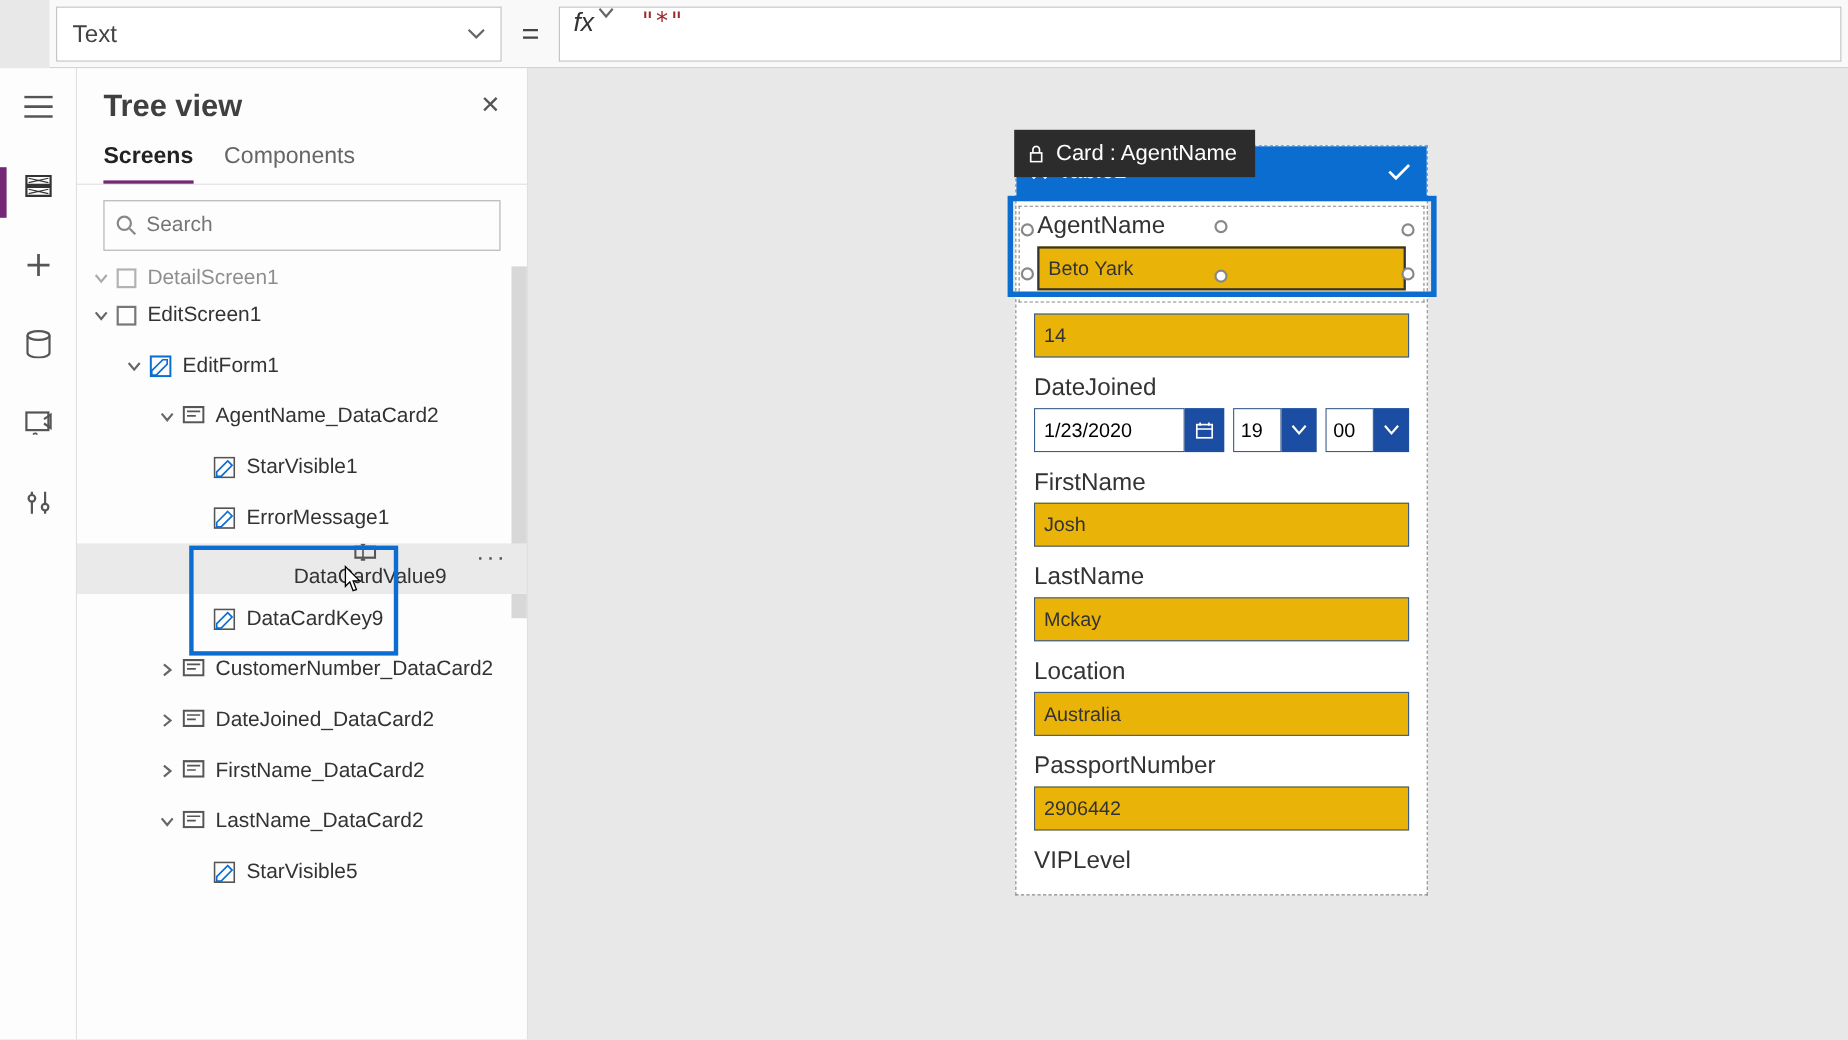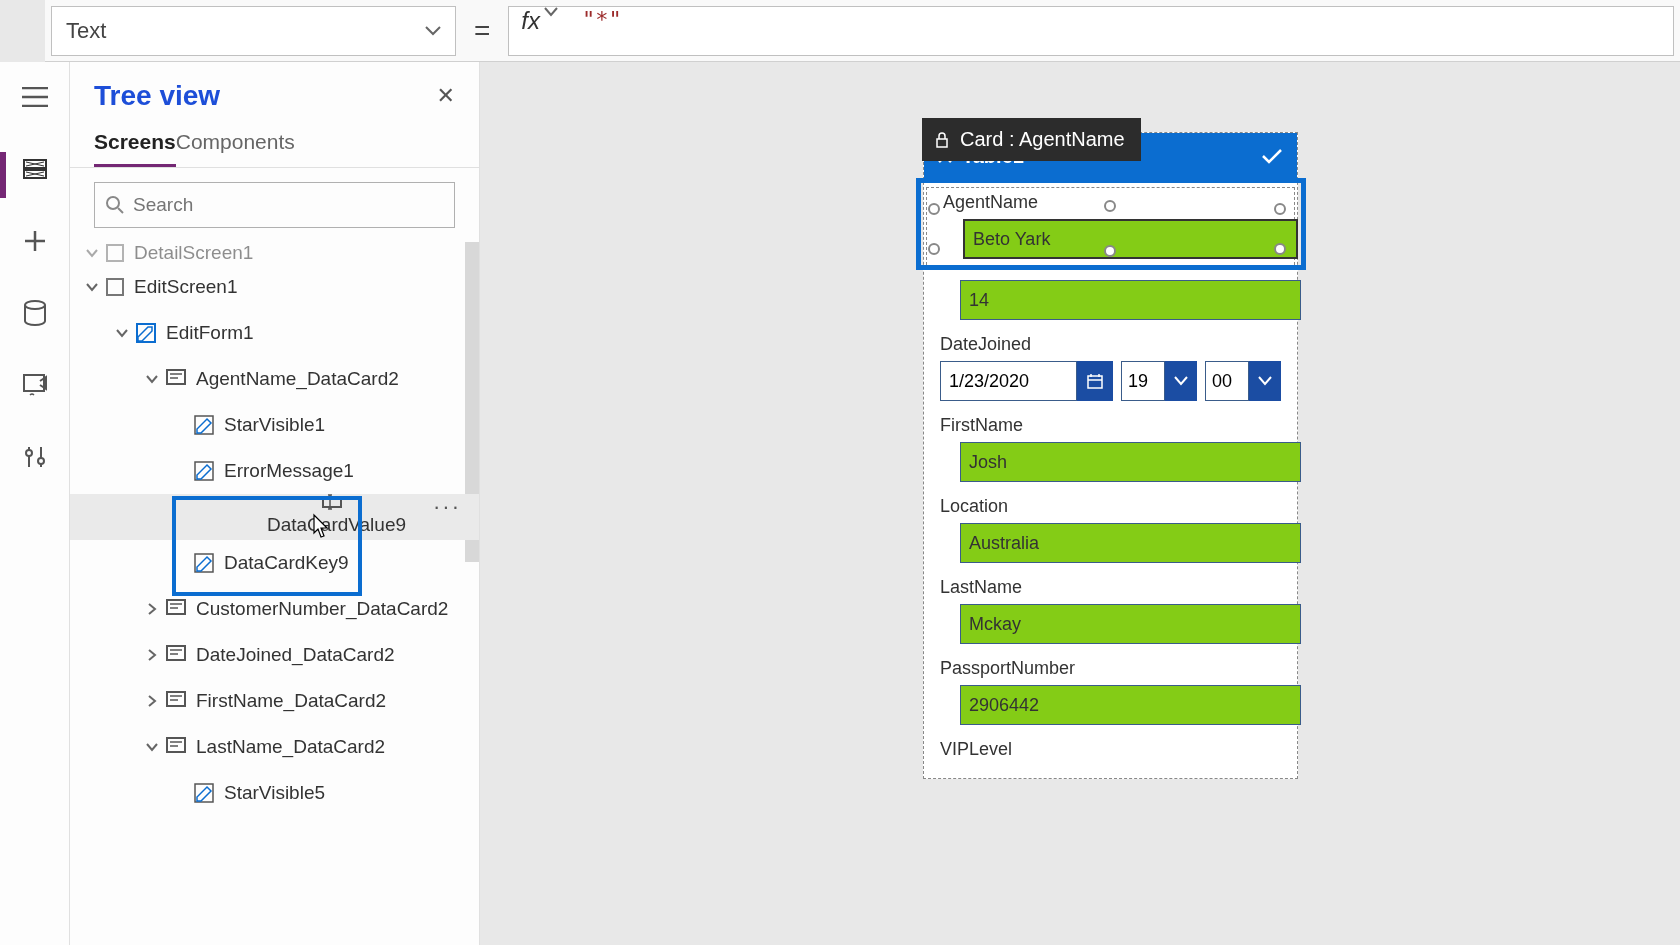--- a/index.html
+++ b/index.html
@@ -16,23 +16,23 @@
 .fx-text { font-family: "Consolas", monospace; font-size: 22px; color: #9c2b2b; }
 
 
 .left-rail { position: absolute; top: 62px; left: 0; width: 70px; background: #fdfdfd; border-right: 1px solid #e0e0e0; height: 883px; display: flex; flex-direction: column; align-items: center; padding-top: 20px; gap: 42px; }
 .left-rail .ico { width: 30px; height: 30px; display: flex; align-items: center; justify-content: center; color: #555; }
 .rail-active { position: absolute; left: 0; top: 90px; width: 6px; height: 46px; background: #742774; }
 
 
 .tree-panel { position: absolute; top: 62px; left: 70px; width: 410px; background: #fdfdfd; height: 883px; border-right: 1px solid #e0e0e0; }
 .tree-header { display: flex; justify-content: space-between; align-items: center; padding: 18px 24px 4px; }
-.tree-title { font-size: 28px; font-weight: 600; color: #1d4ed8; }
+.tree-title { font-size: 28px; font-weight: 600; color: #404040; }
 .close-x { font-size: 22px; color: #555; cursor: pointer; }
-.tabs { display: flex; padding: 14px 24px 0; border-bottom: 1px solid #e0e0e0; }
+.tabs { display: flex; gap: 28px; padding: 14px 24px 0; border-bottom: 1px solid #e0e0e0; }
 .tab { font-size: 21px; color: #666; padding-bottom: 10px; cursor: pointer; }
 .tab.active { color: #222; font-weight: 600; border-bottom: 3px solid #742774; }
 .search-wrap { padding: 14px 24px; }
 .search-box { display: flex; align-items: center; border: 1px solid #b0b0b0; height: 46px; padding: 0 10px; gap: 8px; }
 .search-box input { border: none; outline: none; font-size: 19px; flex: 1; color: #666; background: transparent; }
 
 .tree-list { position: relative; height: 640px; overflow: hidden; }
 .tree-row { display: flex; align-items: center; height: 46px; font-size: 19px; color: #333; cursor: pointer; position: relative; white-space: nowrap; }
 .tree-row.hover { background: #eaeaea; }
 .caret { width: 16px; height: 16px; display: inline-flex; align-items: center; justify-content: center; margin-right: 6px; }
@@ -43,22 +43,22 @@
 
 .highlight-box { position: absolute; border: 4px solid #0b6dd0; pointer-events: none; }
 .card-tag { position: absolute; left: 922px; top: 118px; background: #2c2c2c; color: #fff; font-size: 20px; padding: 10px 16px 10px 12px; display: flex; align-items: center; gap: 10px; z-index: 20; }
 .card-tag svg { width: 16px; height: 16px; }
 
 .form-card { position: absolute; left: 923px; top: 132px; width: 375px; background: #fff; border: 1px dashed #888; }
 .form-header { background: #0b6dd0; height: 46px; display: flex; align-items: center; color: #fff; padding: 0 14px; font-size: 20px; font-weight: 600; justify-content: space-between; }
 .form-header .title-wrap { display: flex; align-items: center; gap: 10px; }
 .form-body { padding: 6px 0 12px; position: relative; }
 .field-block { padding: 4px 16px 10px; }
-.field-label { font-size: 18px; color: #333; margin-bottom: 6px; }
-.field-input { width: 100%; height: 40px; border: 1px solid #3a5c8a; padding: 0 8px; font-size: 18px; color: #333; background: #84cc16; margin-left: 20px; }
+.field-label { font-size: 22px; color: #333; margin-bottom: 6px; }
+.field-input { width: 100%; height: 40px; border: 1px solid #3a5c8a; padding: 0 8px; font-size: 18px; color: #333; background: #eab308; }
 .date-row { display: flex; gap: 8px; }
 .date-main { display: flex; flex: 1; }
 .date-text { flex: 1; border: 1px solid #3a5c8a; padding: 0 8px; height: 40px; display: flex; align-items: center; font-size: 18px; }
 .date-btn { width: 36px; height: 40px; background: #1b4da3; display: flex; align-items: center; justify-content: center; }
 .time-select { display: flex; border-radius: 15px; }
 .time-val { border: 1px solid #3a5c8a; height: 40px; width: 44px; display: flex; align-items: center; padding-left: 6px; font-size: 18px; }
 .time-btn { width: 32px; height: 40px; background: #1b4da3; display: flex; align-items: center; justify-content: center; }
 
 .selected-field-outline { position: absolute; left: 916px; top: 178px; width: 390px; height: 92px; border: 5px solid #0b6dd0; z-index: 15; pointer-events: none; }
 .selected-handles-top,.selected-handles-mid,.selected-handles-bot { position: absolute; width: 12px; height: 12px; border: 2px solid #888; background: #fff; border-radius: 50%; }
@@ -370,26 +370,26 @@
               </svg>
             </div>
         </div>
       </div>
     </div>
     <div class="field-block">
       <div class="field-label">FirstName</div>
       <input class="field-input" value="Josh" style="">
     </div>
     <div class="field-block">
+      <div class="field-label">LastName</div>
+      <input class="field-input" value="Mckay" style="">
+    </div>
+    <div class="field-block">
       <div class="field-label">Location</div>
       <input class="field-input" value="Australia" style="">
-    </div>
-    <div class="field-block">
-      <div class="field-label">LastName</div>
-      <input class="field-input" value="Mckay" style="">
     </div>
     <div class="field-block">
       <div class="field-label">PassportNumber</div>
       <input class="field-input" value="2906442" style="">
     </div>
     <div class="field-block" style="padding-bottom:0;">
       <div class="field-label">VIPLevel</div>
     </div>
   </div>
 </div>

